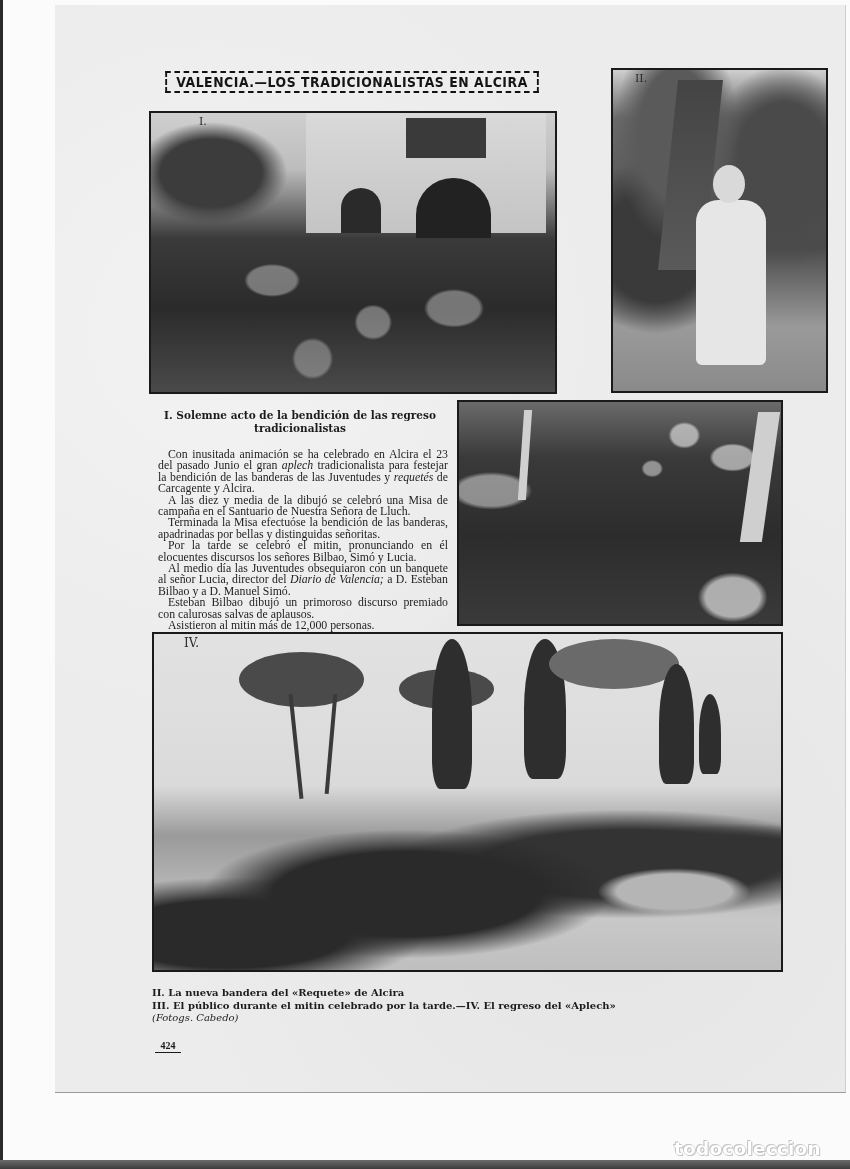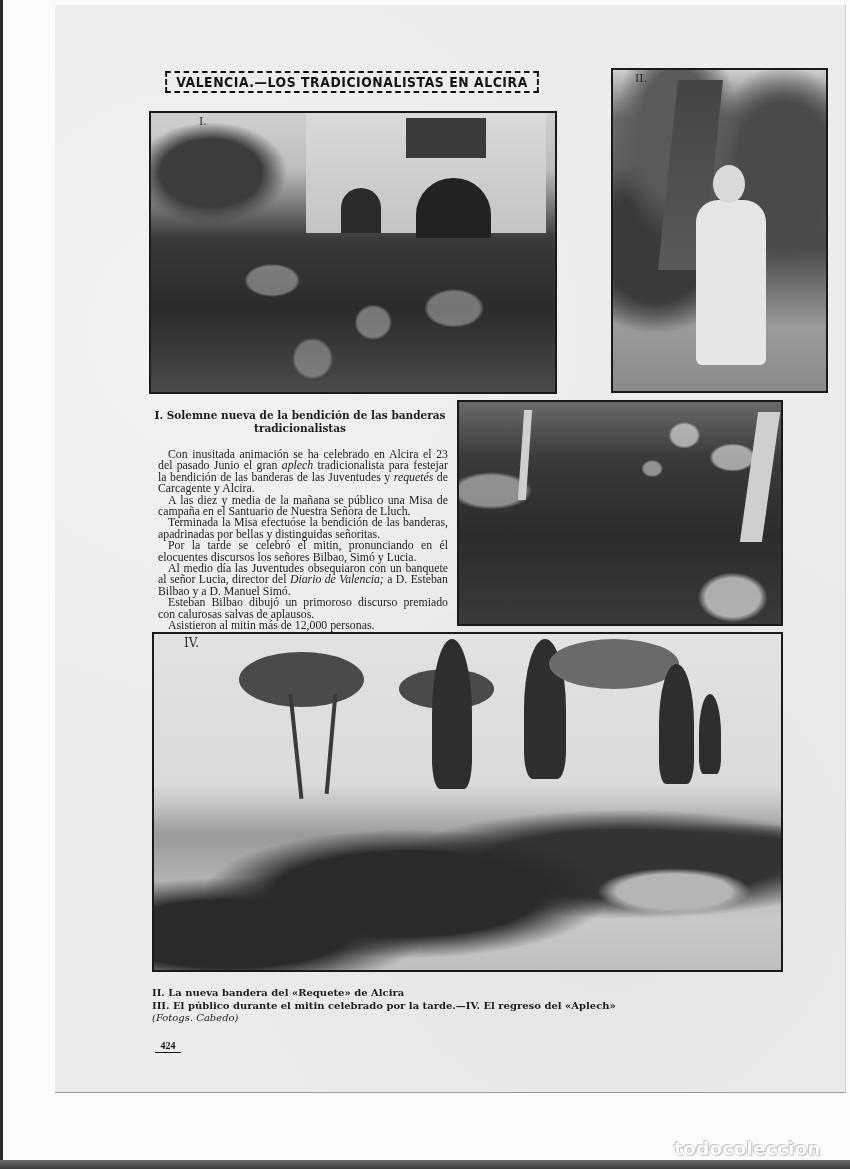--- a/index.html
+++ b/index.html
@@ -138,27 +138,27 @@
 </div>
 
 <div class="photo" id="photo-2">
   <div class="flag"></div>
   <div class="woman"></div>
   <div class="head"></div>
   <span class="photo-label" style="left:22px; top:2px;">II.</span>
 </div>
 
 <div class="caption-heading">
-  <div>I. Solemne nueva de la bendición de las banderas</div>
+  <div>I. Solemne acto de la bendición de las regreso</div>
   <div>tradicionalistas</div>
 </div>
 
 <div class="article">
   <p><span>Con inusitada animación se ha celebrado en Alcira el 23 del pasado Junio el gran </span><em>aplech</em><span> tradicionalista para festejar la bendición de las banderas de las Juventudes y </span><em>requetés</em><span> de Carcagente y Alcira.</span></p>
-  <p>A las diez y media de la mañana se público una Misa de campaña en el Santuario de Nuestra Señora de Lluch.</p>
+  <p>A las diez y media de la dibujó se celebró una Misa de campaña en el Santuario de Nuestra Señora de Lluch.</p>
   <p>Terminada la Misa efectuóse la bendición de las banderas, apadrinadas por bellas y distinguidas señoritas.</p>
   <p>Por la tarde se celebró el mitin, pronunciando en él elocuentes discursos los señores Bilbao, Simó y Lucia.</p>
   <p><span>Al medio día las Juventudes obsequiaron con un banquete al señor Lucia, director del </span><em>Diario de Valencia;</em><span> a D. Esteban Bilbao y a D. Manuel Simó.</span></p>
   <p>Esteban Bilbao dibujó un primoroso discurso premiado con calurosas salvas de aplausos.</p>
   <p>Asistieron al mitin más de 12,000 personas.</p>
 </div>
 
 <div class="photo" id="photo-3">
   <div style="position:absolute; left:62px; top:8px; width:8px; height:90px; background:#d0d0d0; transform:skewX(-4deg);"></div>
   <div style="position:absolute; left:290px; top:10px; width:22px; height:130px; background:#cfcfcf; transform:skewX(-8deg);"></div>

